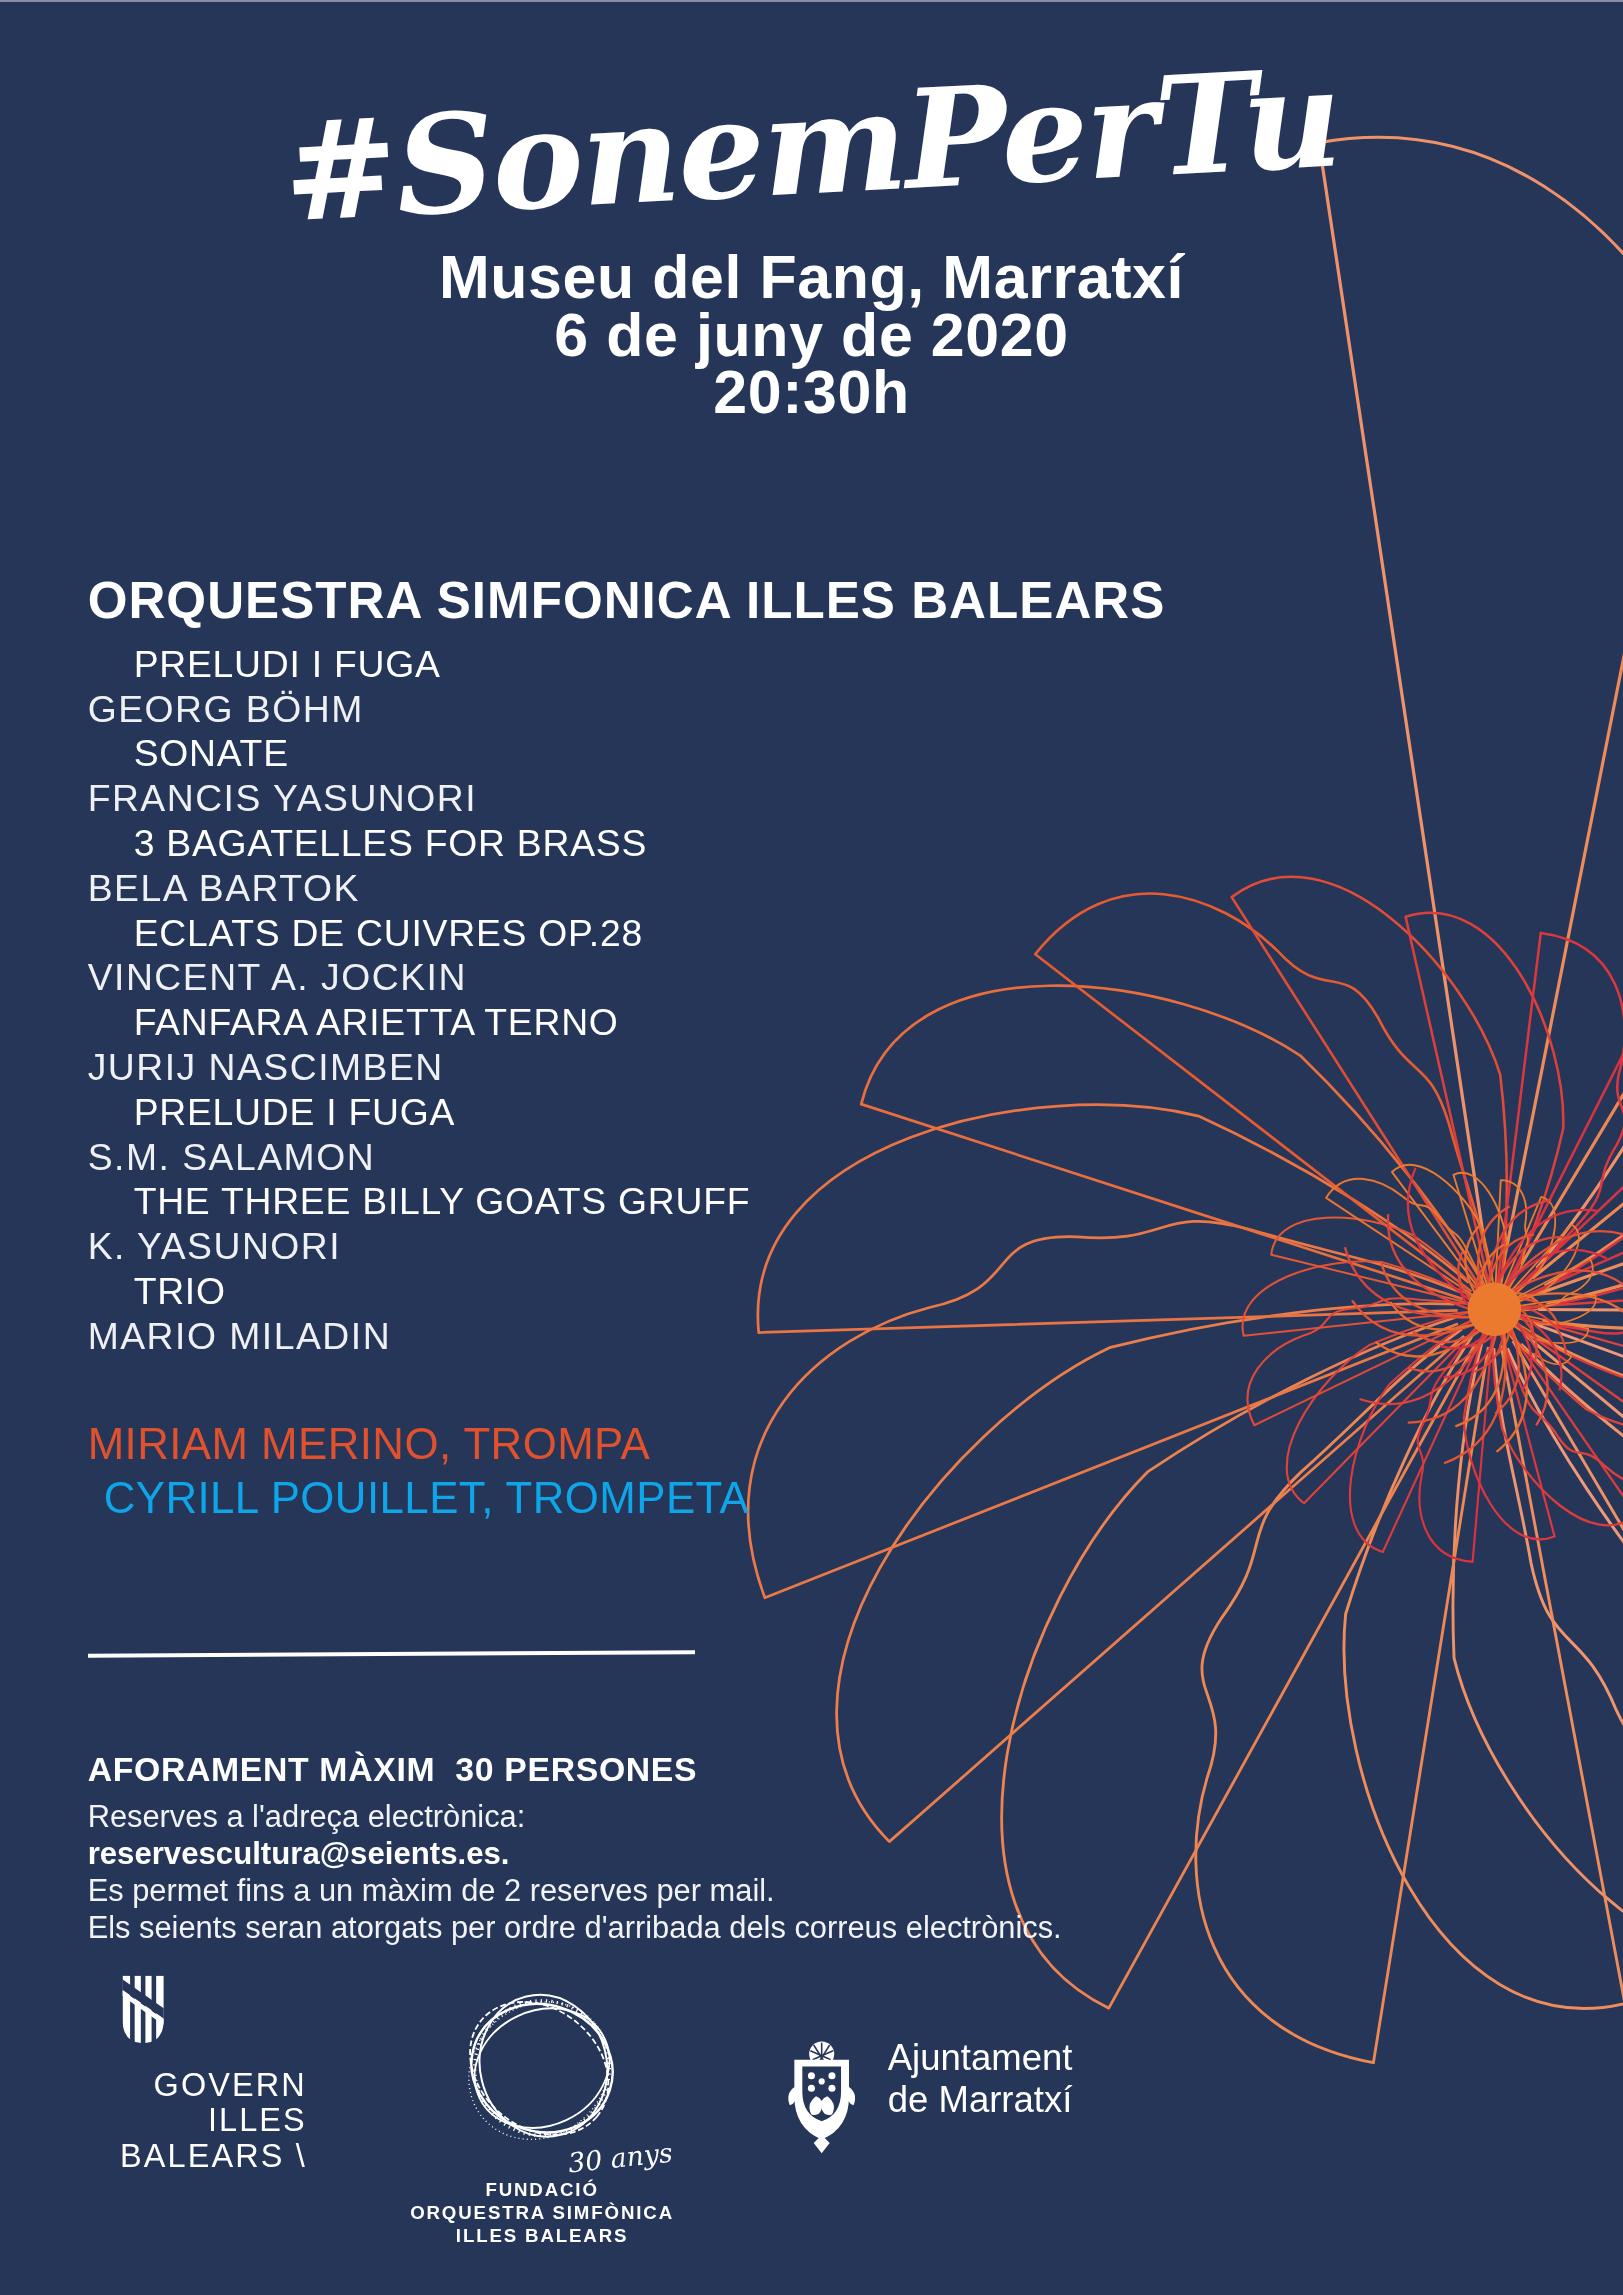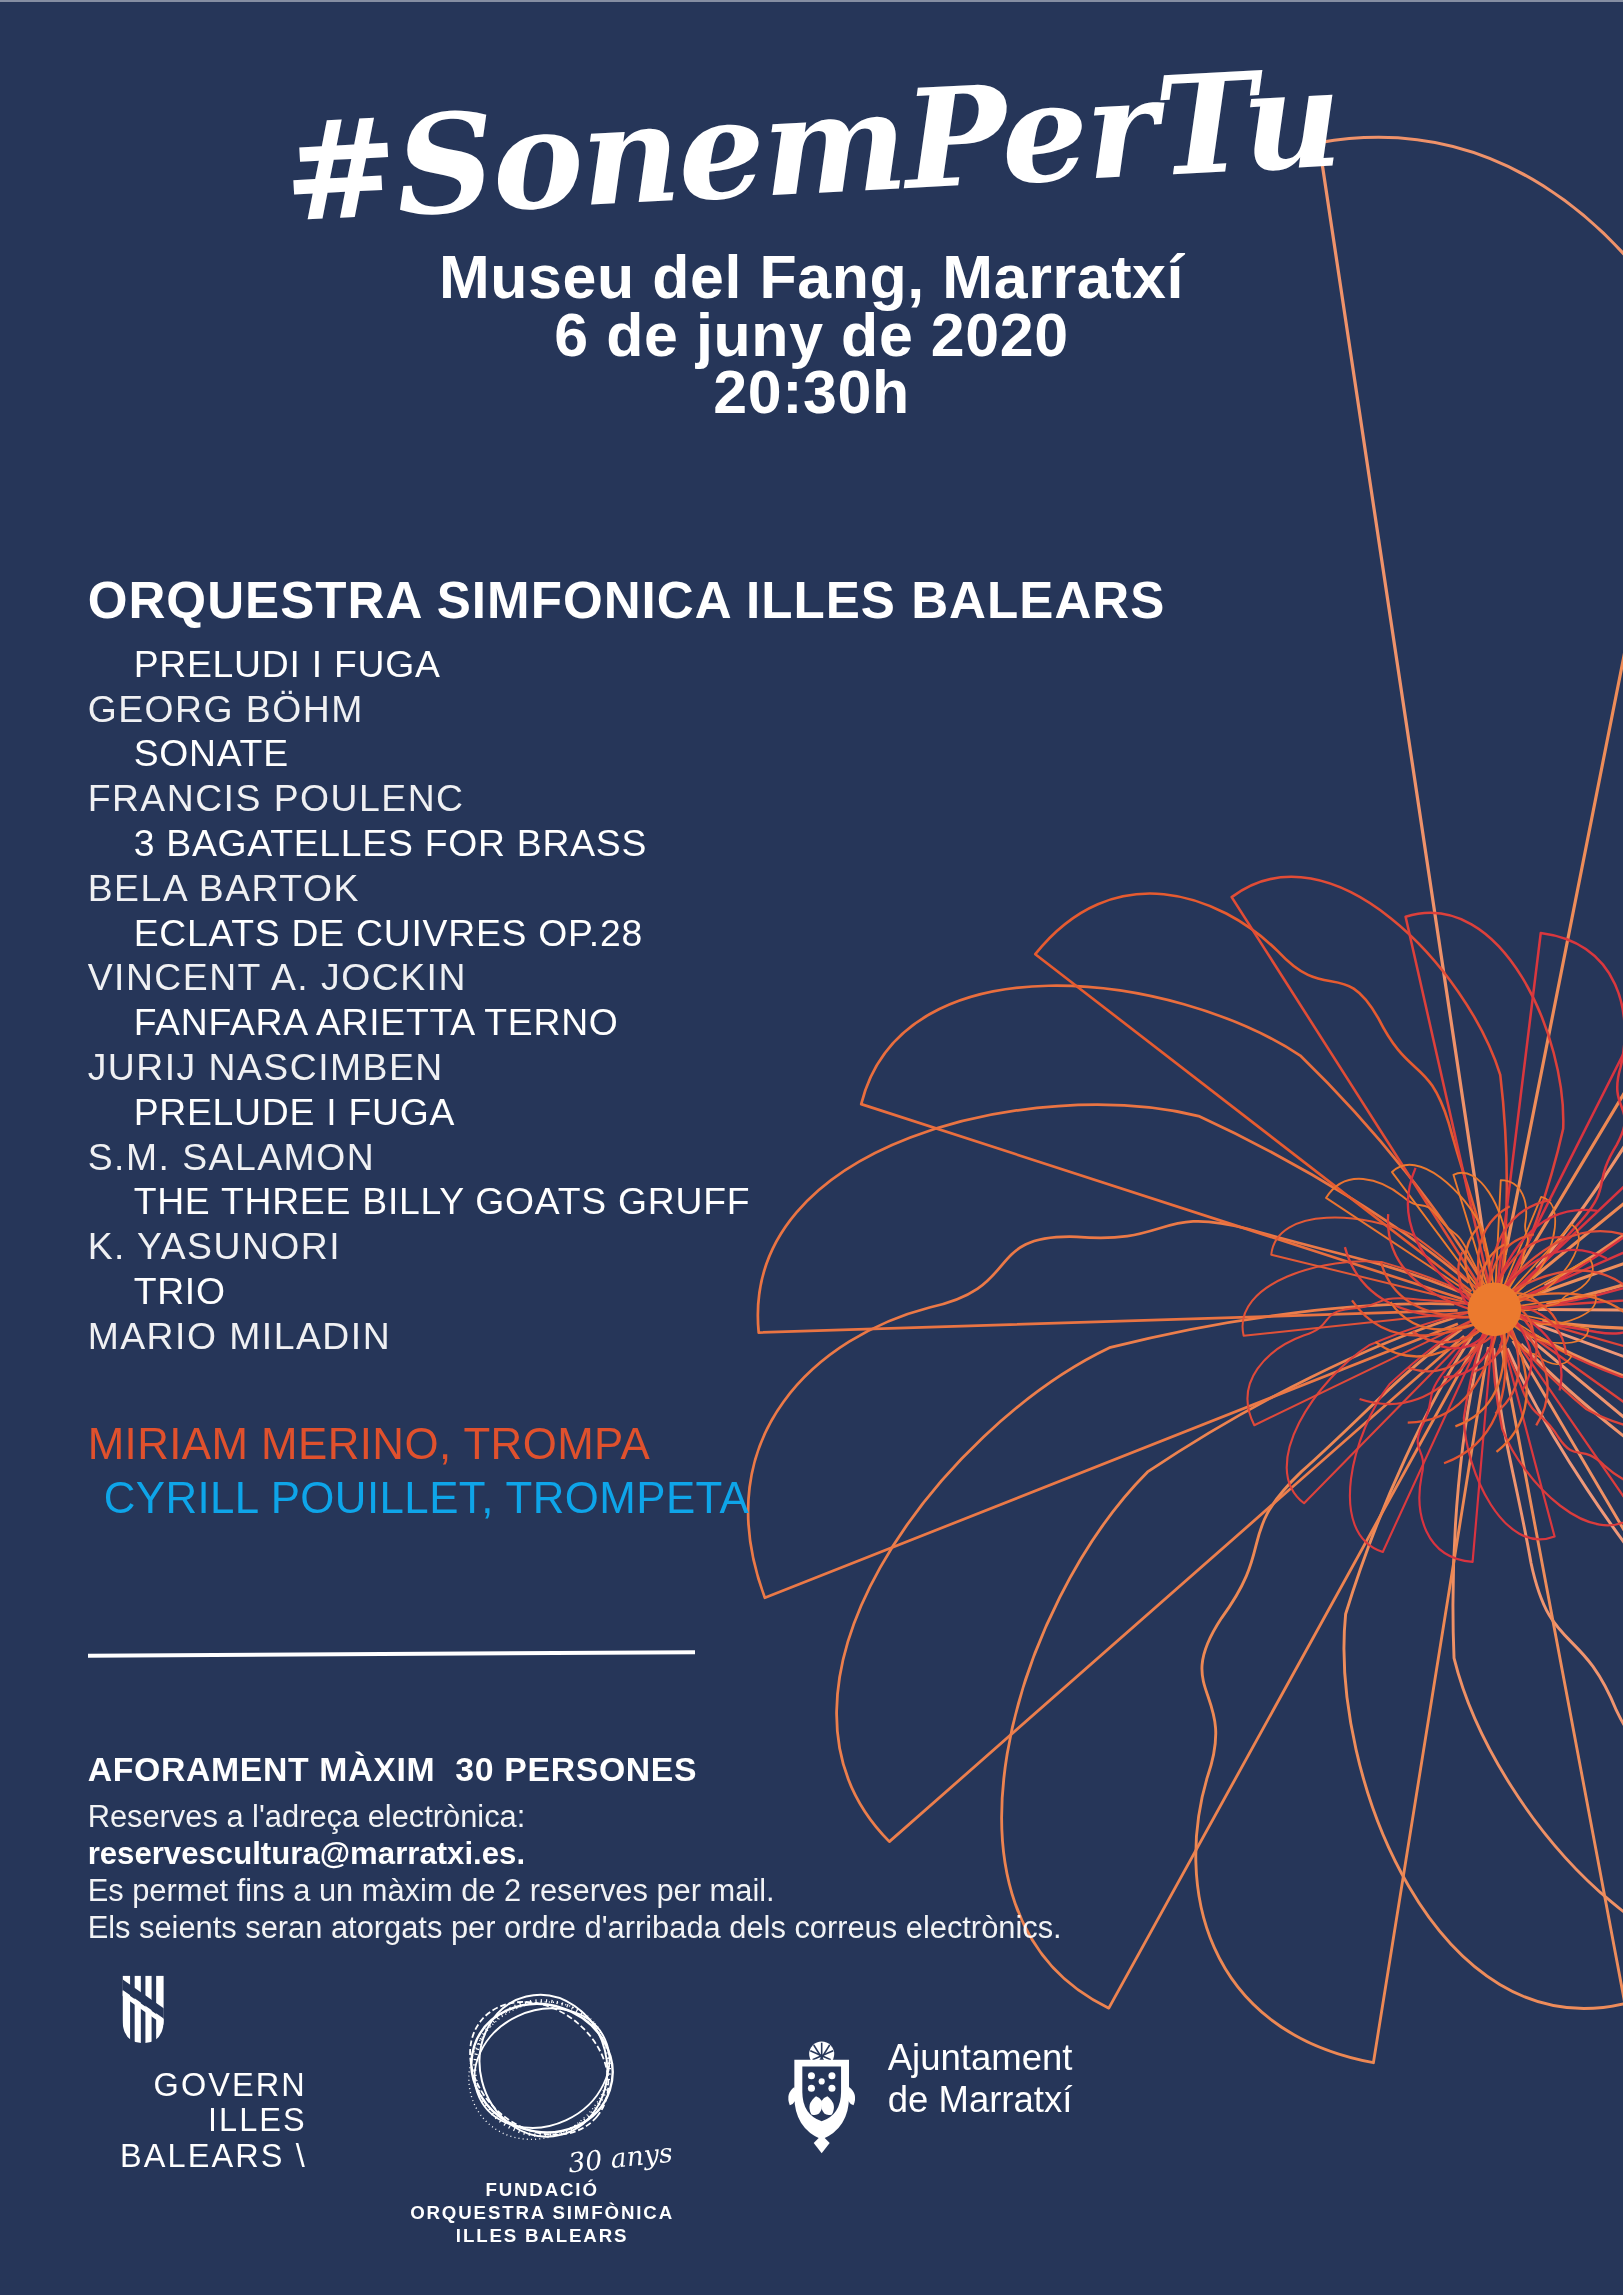--- a/index.html
+++ b/index.html
@@ -179,21 +179,21 @@
     <div class="program-heading">ORQUESTRA SIMFONICA ILLES BALEARS</div>
 
     <div class="program-list">
   <div>
     <div class="prog-title">PRELUDI I FUGA</div>
     <div class="prog-composer">GEORG BÖHM</div>
   </div>
 
   <div>
     <div class="prog-title">SONATE</div>
-    <div class="prog-composer">FRANCIS POULENC</div>
+    <div class="prog-composer">FRANCIS YASUNORI</div>
   </div>
 
   <div>
     <div class="prog-title">3 BAGATELLES FOR BRASS</div>
     <div class="prog-composer">BELA BARTOK</div>
   </div>
 
   <div>
     <div class="prog-title">ECLATS DE CUIVRES OP.28</div>
     <div class="prog-composer">VINCENT A. JOCKIN</div>
@@ -223,21 +223,21 @@
     <div class="performers" style="color: rgb(224, 81, 45);">
         <div class="performer" style="color: rgb(224, 81, 45);">MIRIAM MERINO, TROMPA</div>
         <div class="performer" style="color: #0ea5e9; margin-left: 16px;">CYRILL POUILLET, TROMPETA</div>
       </div>
 
     <div class="divider"></div>
 
     <div class="booking">
       <div class="booking-capacity">AFORAMENT MÀXIM  30 PERSONES</div>
       <div class="booking-line">Reserves a l'adreça electrònica:</div>
-      <div class="booking-email">reservescultura@marratxi.es.</div>
+      <div class="booking-email">reservescultura@seients.es.</div>
       <div class="booking-line">Es permet fins a un màxim de 2 reserves per mail.</div>
       <div class="booking-line">Els seients seran atorgats per ordre d'arribada dels correus electrònics.</div>
     </div>
 
     <div class="govern">
       <svg class="govern-shield" viewBox="0 0 60 92">
         <defs>
             <clipPath id="shieldClip">
               <path d="M3,2 H57 V58 Q57,90 30,90 Q3,90 3,58 Z"></path>
             </clipPath>

